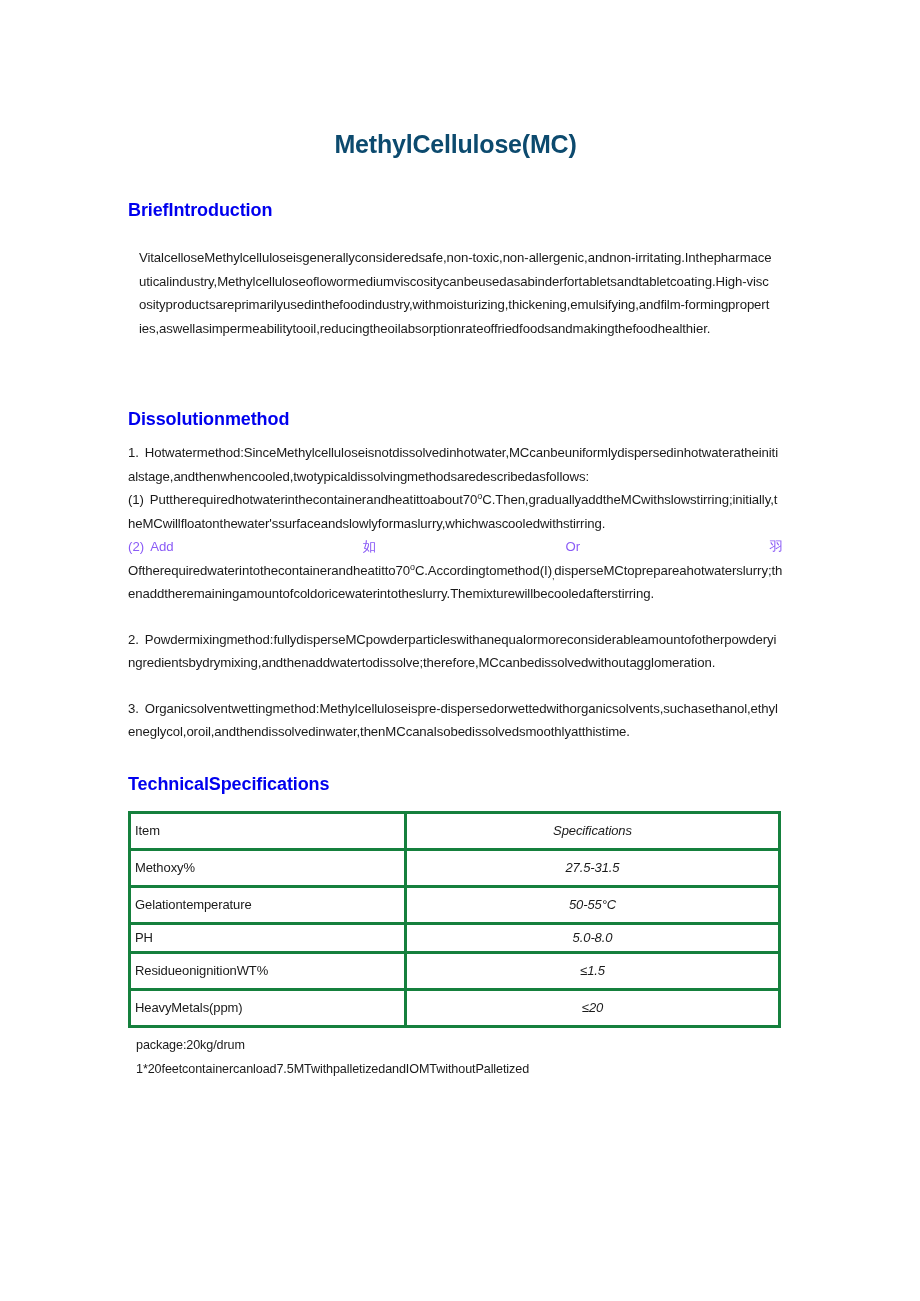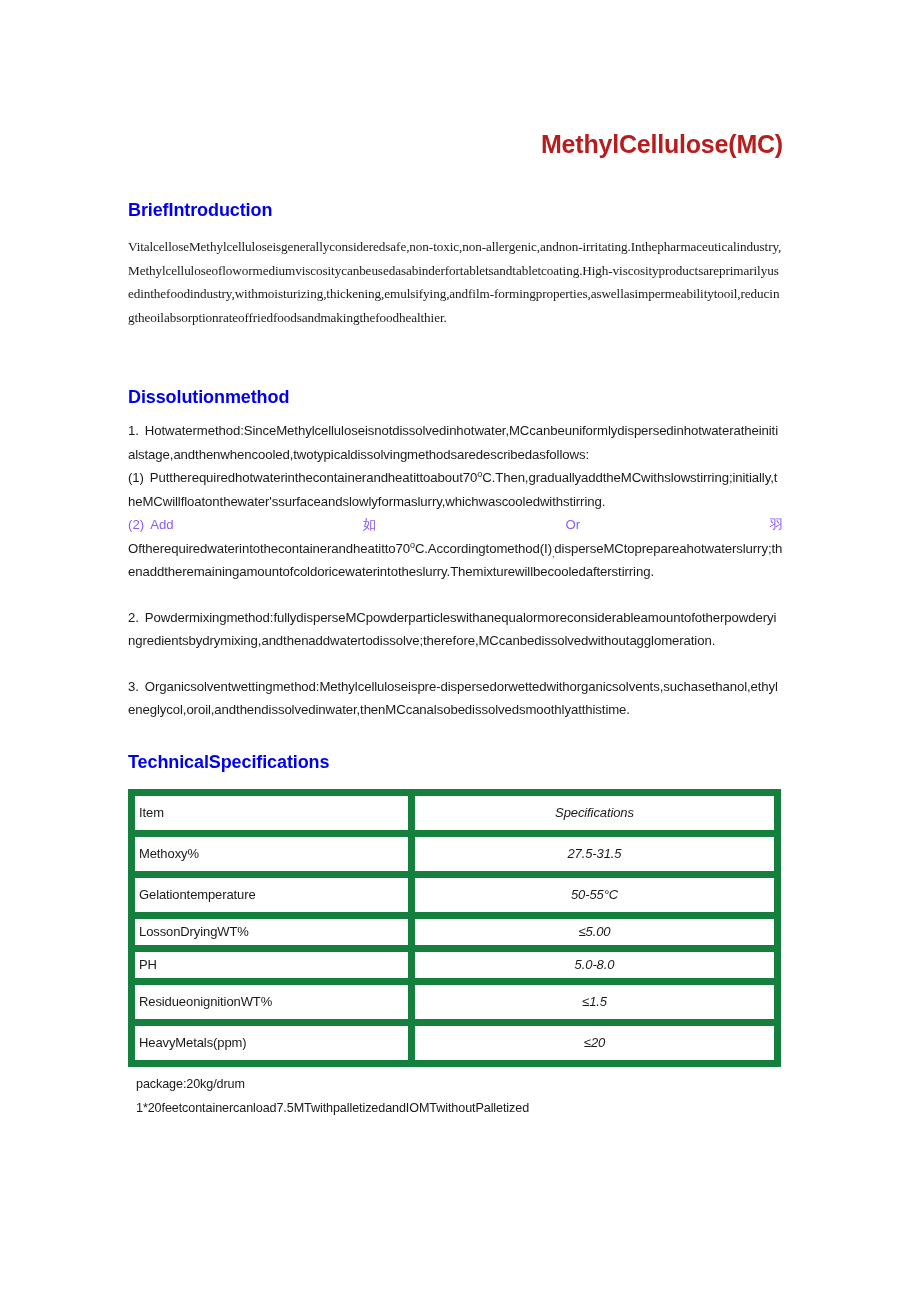--- a/index.html
+++ b/index.html
@@ -25,24 +25,24 @@
   }
   .content {
     position: absolute;
     left: 128px;
     top: 0;
     width: 655px;
   }
 
   
   .doc-title {
-    text-align: right;
+    text-align: center;
     font-size: 25px;
     font-weight: bold;
-    color: #b91c1c;
+    color: #0c4a6e;
     letter-spacing: -0.2px;
     margin: 0;
     padding-top: 130px;
   }
 
   
   .section-heading {
     color: #0000EE;
     font-weight: bold;
     font-size: 18px;
@@ -52,24 +52,23 @@
   .h-brief   { padding-top: 41px; }
   .h-dissol  { padding-top: 58px; }
   .h-tech    { padding-top: 30px; }
 
   
   .para {
     font-size: 13.2px;
     line-height: 23.5px;
     color: #1a1a1a;
     text-align: justify;
-    margin: 0;
+    margin: 11px;
     word-break: break-all;
     letter-spacing: -0.1px;
-    font-family: Liberation Serif, serif;
   }
   .para.first { padding-top: 14px; }
   .gap-sm { height: 11px; }
   .gap-md { height: 22px; }
 
   .list-item {
     font-size: 13.2px;
     line-height: 23.5px;
     color: #1a1a1a;
     text-align: justify;
@@ -104,21 +103,21 @@
   }
 
   
   .spec-table {
     margin-top: 16px;
     border-collapse: collapse;
     width: 653px;
     table-layout: fixed;
   }
   .spec-table td {
-    border: 7px solid #15803d;
+    border: 3px solid #15803d;
     font-size: 13px;
     color: #1a1a1a;
     padding: 0 4px;
     letter-spacing: -0.1px;
   }
   .spec-table td.item-col {
     width: 265px;
     text-align: left;
   }
   .spec-table td.spec-col {
@@ -195,24 +194,20 @@
         </tr>
         <tr class="tall">
           <td class="item-col">Methoxy%</td>
           <td class="spec-col">27.5-31.5</td>
         </tr>
         <tr class="tall">
           <td class="item-col">Gelationtemperature</td>
           <td class="spec-col">50-55°C</td>
         </tr>
         <tr class="short">
-          <td class="item-col">LossonDryingWT%</td>
-          <td class="spec-col">≤5.00</td>
-        </tr>
-        <tr class="short">
           <td class="item-col">PH</td>
           <td class="spec-col">5.0-8.0</td>
         </tr>
         <tr class="tall">
           <td class="item-col">ResidueonignitionWT%</td>
           <td class="spec-col">≤1.5</td>
         </tr>
         <tr class="tall">
           <td class="item-col">HeavyMetals(ppm)</td>
           <td class="spec-col">≤20</td>

